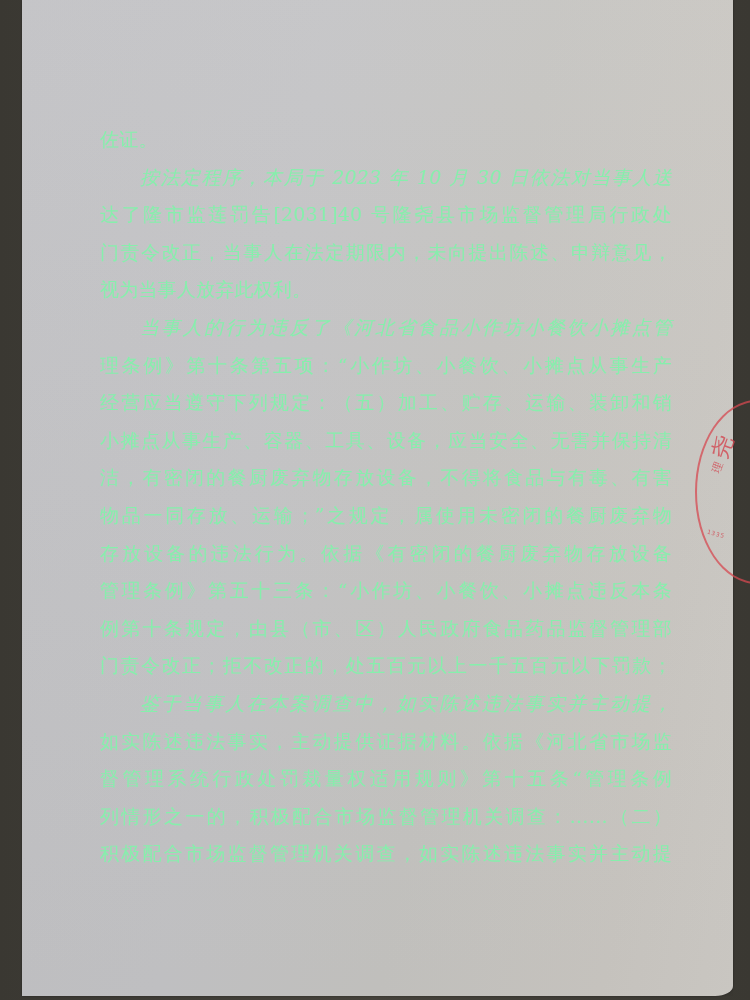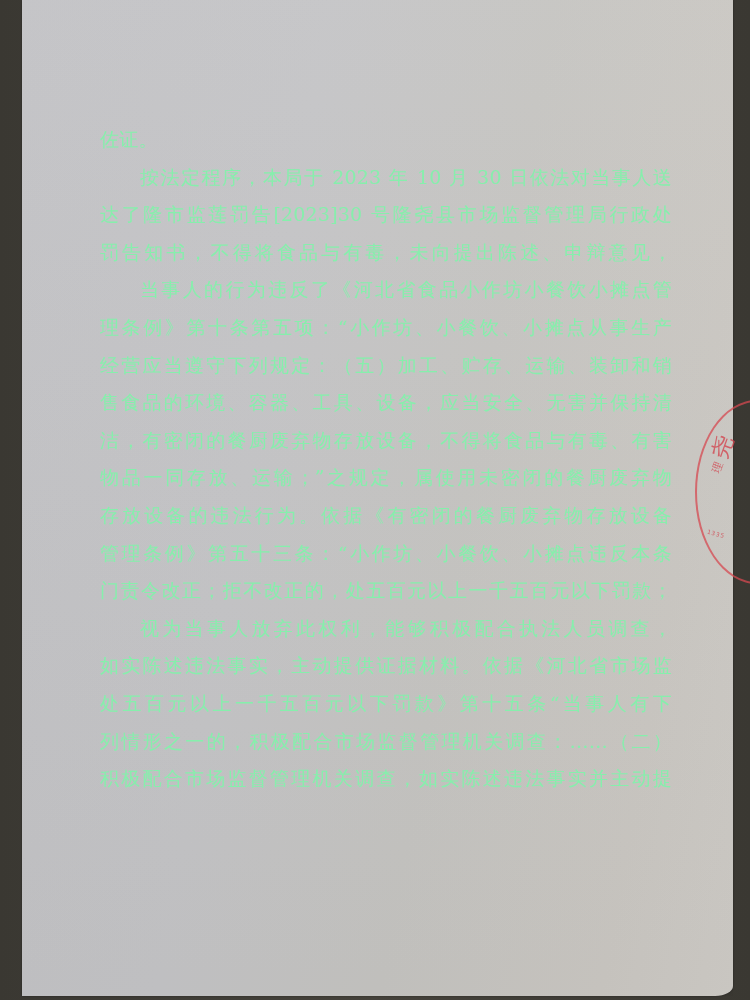--- a/index.html
+++ b/index.html
@@ -51,20 +51,21 @@
       white-space: nowrap;
       height: 37.6px;
       text-align: justify;
       text-align-last: justify;
     }
     .line.last {
       text-align-last: left;
     }
     .line.indent {
       padding-left: 40px;
+      font-style: italic;
     }
     .seal {
       position: absolute;
       left: 695px;
       top: 400px;
       width: 120px;
       height: 180px;
       border: 2px solid rgba(214, 72, 80, 0.75);
       border-radius: 50%;
       border-right-color: transparent;
@@ -93,34 +94,36 @@
 </head>
 <body>
 
 <div class="backdrop"></div>
 
 <div class="paper"></div>
 
 <div class="text-block">
   <span class="line last">佐证。</span>
   <span class="line indent">按法定程序，本局于 2023 年 10 月 30 日依法对当事人送</span>
-  <span class="line">达了隆市监莲罚告[2023]30 号隆尧县市场监督管理局行政处</span>
-  <span class="line">罚告知书，不得将食品与有毒，未向提出陈述、申辩意见，</span>
+  <span class="line">达了隆市监莲罚告[2031]40 号隆尧县市场监督管理局行政处</span>
+  <span class="line">门责令改正，当事人在法定期限内，未向提出陈述、申辩意见，</span>
+  <span class="line last">视为当事人放弃此权利。</span>
   <span class="line indent">当事人的行为违反了《河北省食品小作坊小餐饮小摊点管</span>
   <span class="line">理条例》第十条第五项：“小作坊、小餐饮、小摊点从事生产</span>
   <span class="line">经营应当遵守下列规定：（五）加工、贮存、运输、装卸和销</span>
-  <span class="line">售食品的环境、容器、工具、设备，应当安全、无害并保持清</span>
+  <span class="line">小摊点从事生产、容器、工具、设备，应当安全、无害并保持清</span>
   <span class="line">洁，有密闭的餐厨废弃物存放设备，不得将食品与有毒、有害</span>
   <span class="line">物品一同存放、运输；”之规定，属使用未密闭的餐厨废弃物</span>
   <span class="line">存放设备的违法行为。依据《有密闭的餐厨废弃物存放设备</span>
   <span class="line">管理条例》第五十三条：“小作坊、小餐饮、小摊点违反本条</span>
+  <span class="line">例第十条规定，由县（市、区）人民政府食品药品监督管理部</span>
   <span class="line">门责令改正；拒不改正的，处五百元以上一千五百元以下罚款；</span>
-  <span class="line indent">视为当事人放弃此权利，能够积极配合执法人员调查，</span>
+  <span class="line indent">鉴于当事人在本案调查中，如实陈述违法事实并主动提，</span>
   <span class="line">如实陈述违法事实，主动提供证据材料。依据《河北省市场监</span>
-  <span class="line">处五百元以上一千五百元以下罚款》第十五条“当事人有下</span>
+  <span class="line">督管理系统行政处罚裁量权适用规则》第十五条“管理条例</span>
   <span class="line">列情形之一的，积极配合市场监督管理机关调查：……（二）</span>
   <span class="line">积极配合市场监督管理机关调查，如实陈述违法事实并主动提</span>
 </div>
 
 <div class="seal"></div>
 <span class="seal-char c1">尧</span>
 <span class="seal-char c2">理</span>
 <span class="seal-num">1335</span>
 
 </body></html>

